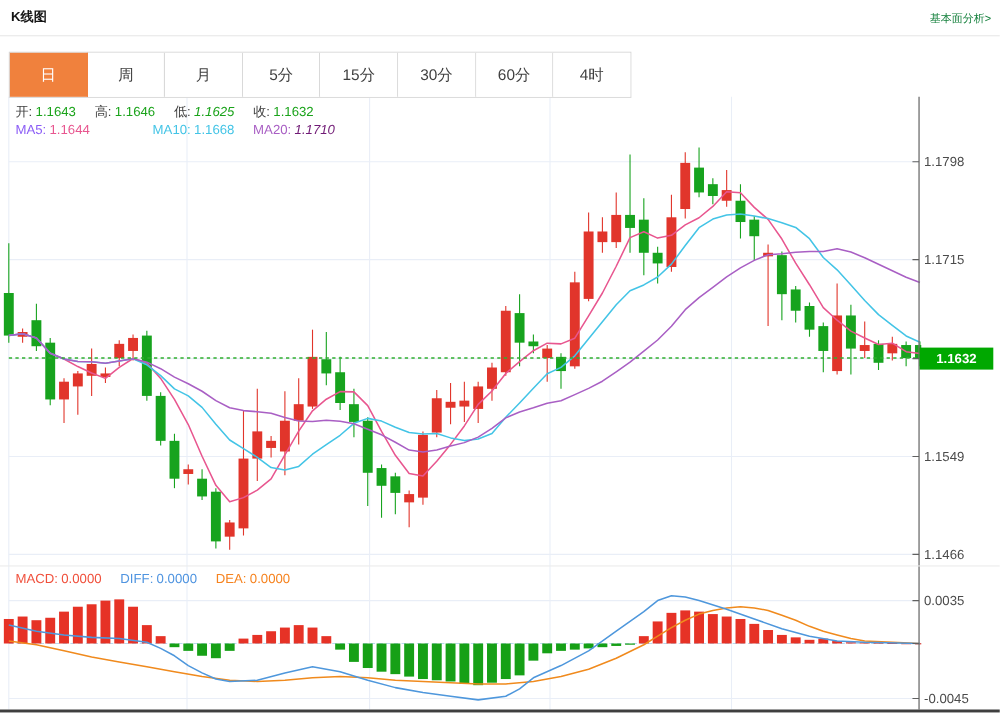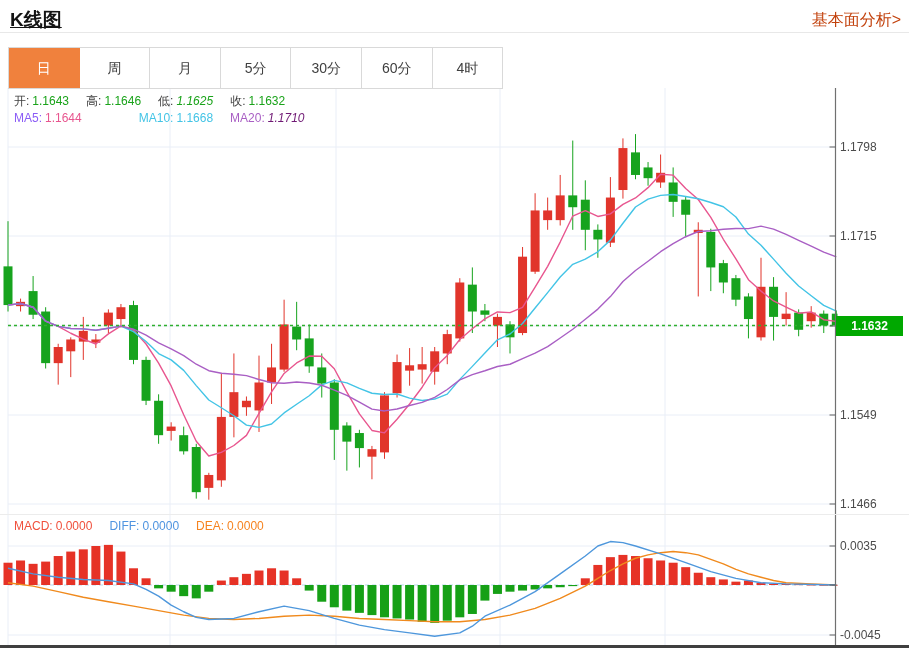--- a/index.html
+++ b/index.html
@@ -1,20 +1,20 @@
 <!DOCTYPE html>
 <html><head>
 <meta charset="utf-8">
 <style>
   html,body{margin:0;padding:0;background:#fff;}
   body{font-family:"Liberation Sans","DejaVu Sans",sans-serif;}
   #app{position:relative;width:909px;height:648px;background:#fff;overflow:hidden;}
   #chart-svg{position:absolute;left:0;top:0;z-index:1;}
-  .hdr-title{position:absolute;left:10px;top:7px;font-size:19px;font-weight:bold;color:#141414;z-index:5;text-decoration:underline;}
-  .hdr-link{position:absolute;right:8px;top:10px;font-size:16px;color:#c2410c;z-index:5;cursor:pointer;}
+  .hdr-title{position:absolute;left:10px;top:7px;font-size:12px;font-weight:bold;color:#141414;z-index:5;}
+  .hdr-link{position:absolute;right:8px;top:10px;font-size:10px;color:#15803d;z-index:5;cursor:pointer;}
   .hdr-border{position:absolute;left:0;top:32px;width:909px;height:1px;background:#e8e8e8;z-index:4;}
   .tabbar{position:absolute;left:8px;top:47px;display:flex;border:1px solid #d9d9d9;background:#fff;z-index:5;}
   .tab{width:69.6px;height:40px;line-height:40px;text-align:center;font-size:14px;color:#3f3f3f;border-right:1px solid #d9d9d9;cursor:pointer;background:#fff;}
   .tab:last-child{border-right:none;}
   .tab.active{background:#f0813d;color:#fff;border-right-color:#f0813d;}
   .legend{position:absolute;display:flex;gap:17px;font-size:12px;z-index:5;white-space:nowrap;}
   .legend .tok em{font-style:normal;color:#3f3f3f;}
   .legend .tok b{font-weight:normal;margin-left:3px;}
   #legend-ohlc{left:14px;top:93px;}
   #legend-ma{left:14px;top:111px;}
@@ -280,20 +280,21 @@
 
   <div class="hdr-title">K线图</div>
   <div class="hdr-link">基本面分析&gt;</div>
   <div class="hdr-border"></div>
 
   <div class="tabbar">
       <div class="tab active" style="background: rgb(240, 129, 61);">日</div>
       <div class="tab">周</div>
       <div class="tab">月</div>
       <div class="tab">5分</div>
+      <div class="tab">15分</div>
       <div class="tab">30分</div>
       <div class="tab">60分</div>
       <div class="tab">4时</div>
     </div>
 
   <div class="legend" id="legend-ohlc">
       <span class="tok"><em style="color: rgb(63, 63, 63);">开:</em><b style="color: rgb(26, 163, 26);">1.1643</b></span>
       <span class="tok"><em style="color: rgb(63, 63, 63);">高:</em><b style="color: rgb(26, 163, 26);">1.1646</b></span>
       <span class="tok"><em style="color: rgb(63, 63, 63);">低:</em><b style="color: rgb(26, 163, 26); font-style: italic;">1.1625</b></span>
       <span class="tok"><em style="color: rgb(63, 63, 63);">收:</em><b style="color: rgb(26, 163, 26);">1.1632</b></span>

